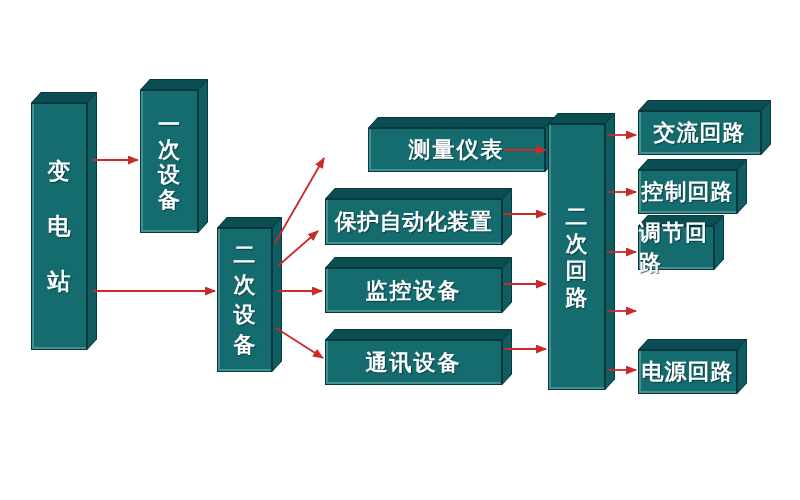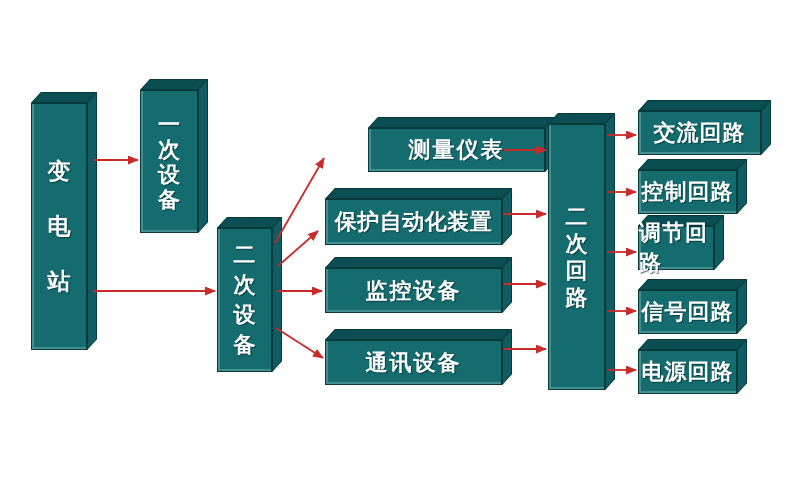--- a/index.html
+++ b/index.html
@@ -134,25 +134,20 @@
     <div class="face side"></div>
     <div class="face front">控制回路</div>
   </div>
 
   <div class="box rbox" style="left:638px;top:226px;width:76px;height:44px;">
     <div class="face top"></div>
     <div class="face side"></div>
     <div class="face front">调节回路</div>
   </div>
 
-  <div class="box rbox" style="left:638px;top:290px;width:99px;height:44px;">
-    <div class="face top"></div>
-    <div class="face side"></div>
-    <div class="face front">信号回路</div>
-  </div>
 
   <div class="box rbox" style="left:638px;top:350px;width:99px;height:44px;">
     <div class="face top"></div>
     <div class="face side"></div>
     <div class="face front">电源回路</div>
   </div>
 
   <svg class="edges" width="800" height="500" viewBox="0 0 800 500">
     <defs>
       <marker id="ah" markerWidth="11" markerHeight="9" refX="10" refY="4.5" orient="auto" markerUnits="userSpaceOnUse">

